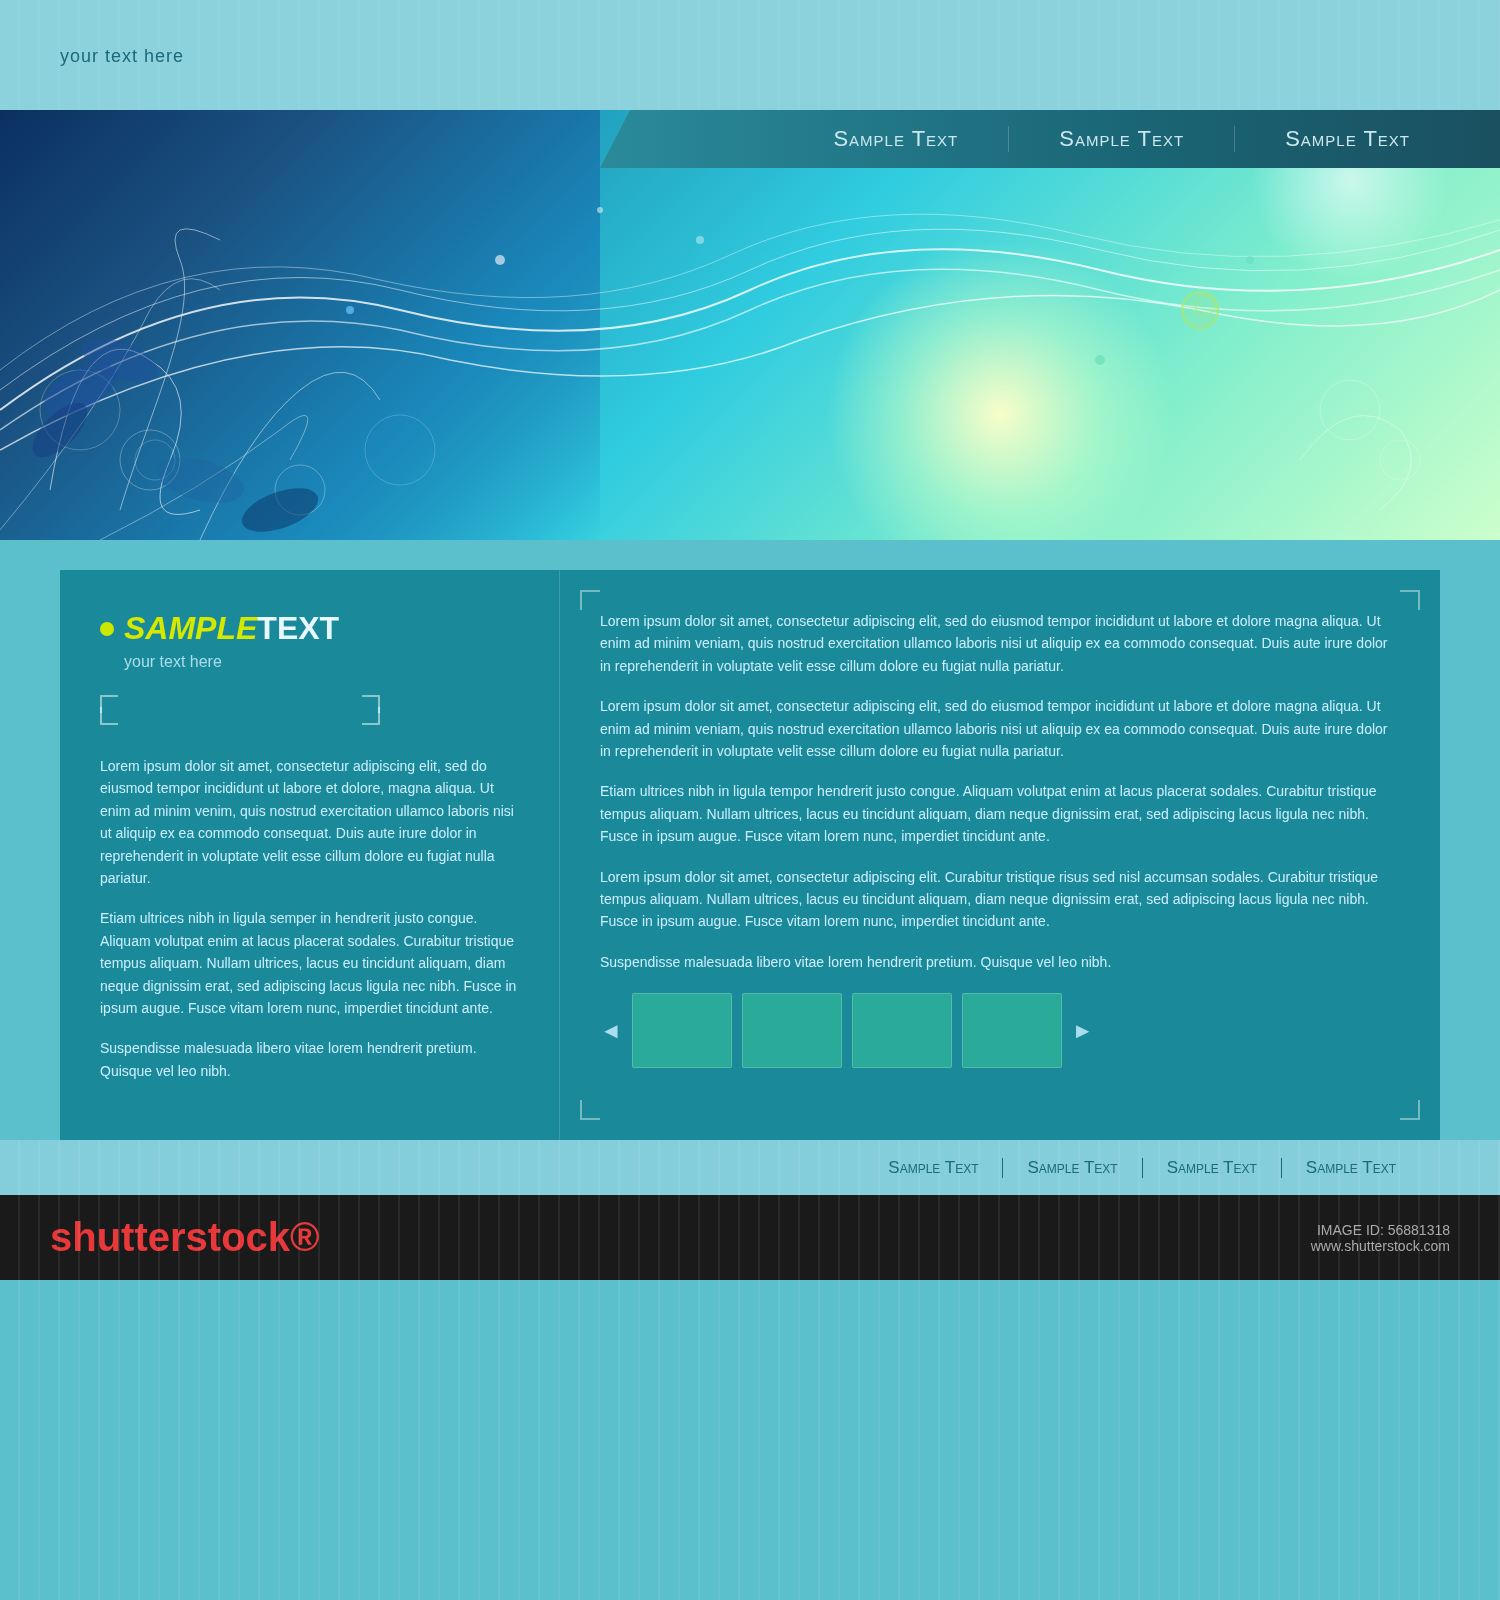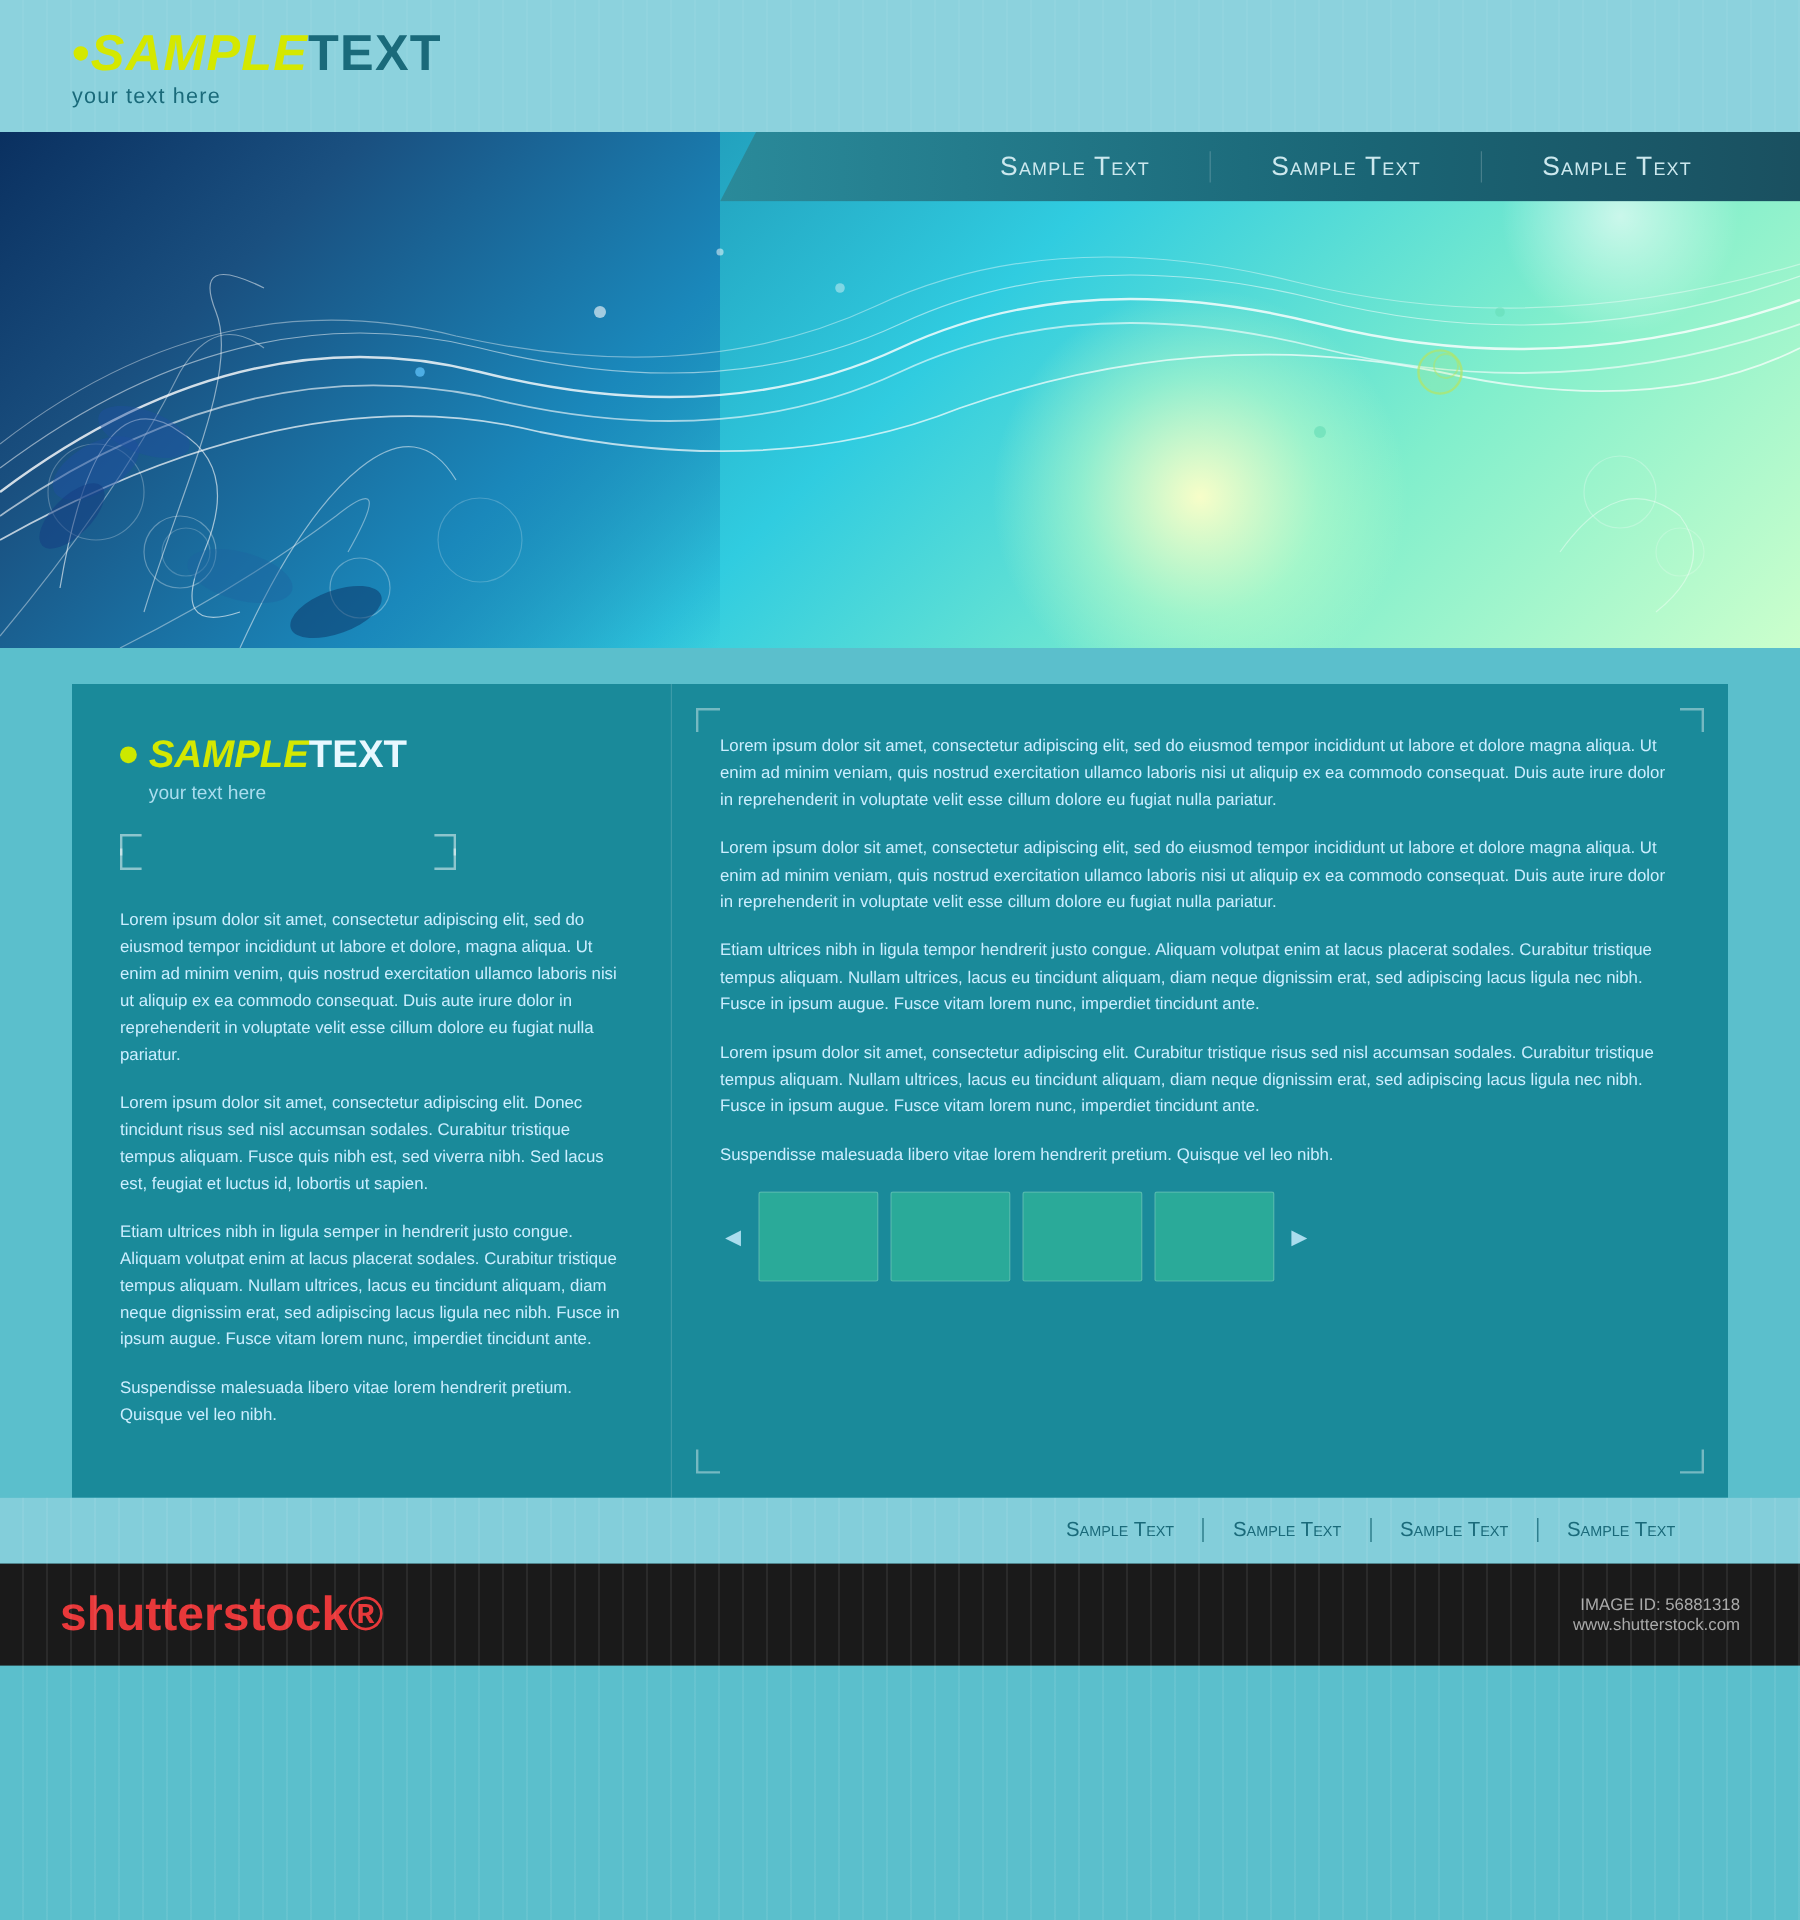--- a/index.html
+++ b/index.html
@@ -317,23 +317,20 @@
     }
   </style>
 </head>
 <body>
 
 <div class="page-wrapper">
   <div class="bg-stripes"></div>
 
   <div class="header">
     <div class="logo-area">
-      <div class="logo-title">
-        <span class="logo-dot">•</span><span class="logo-sample">SAMPLE</span><span class="logo-text-word">TEXT</span>
-      </div>
       <div class="logo-subtitle">your text here</div>
     </div>
   </div>
 
   <div class="nav-bar">
     <div class="nav-items">
       <div class="nav-item">Sample Text</div>
       <div class="nav-item">Sample Text</div>
       <div class="nav-item">Sample Text</div>
     </div>
@@ -403,21 +400,20 @@
         <div class="section-subtitle">your text here</div>
 
         <div style="position:relative; width:280px; height:30px; margin-bottom:30px;">
           <div style="position:absolute; top:0; left:0; width:18px; height:18px; border-top:2px solid rgba(255,255,255,0.5); border-left:2px solid rgba(255,255,255,0.5);"></div>
           <div style="position:absolute; top:0; right:0; width:18px; height:18px; border-top:2px solid rgba(255,255,255,0.5); border-right:2px solid rgba(255,255,255,0.5);"></div>
           <div style="position:absolute; bottom:0; left:0; width:18px; height:18px; border-bottom:2px solid rgba(255,255,255,0.5); border-left:2px solid rgba(255,255,255,0.5);"></div>
           <div style="position:absolute; bottom:0; right:0; width:18px; height:18px; border-bottom:2px solid rgba(255,255,255,0.5); border-right:2px solid rgba(255,255,255,0.5);"></div>
         </div>
 
         <div class="lorem-text">Lorem ipsum dolor sit amet, consectetur adipiscing elit, sed do eiusmod tempor incididunt ut labore et dolore, magna aliqua. Ut enim ad minim venim, quis nostrud exercitation ullamco laboris nisi ut aliquip ex ea commodo consequat. Duis aute irure dolor in reprehenderit in voluptate velit esse cillum dolore eu fugiat nulla pariatur.</div>
-        <div class="lorem-text">Lorem ipsum dolor sit amet, consectetur adipiscing elit. Donec tincidunt risus sed nisl accumsan sodales. Curabitur tristique tempus aliquam. Fusce quis nibh est, sed viverra nibh. Sed lacus est, feugiat et luctus id, lobortis ut sapien.</div>
         <div class="lorem-text">Etiam ultrices nibh in ligula semper in hendrerit justo congue. Aliquam volutpat enim at lacus placerat sodales. Curabitur tristique tempus aliquam. Nullam ultrices, lacus eu tincidunt aliquam, diam neque dignissim erat, sed adipiscing lacus ligula nec nibh. Fusce in ipsum augue. Fusce vitam lorem nunc, imperdiet tincidunt ante.</div>
         <div class="lorem-text">Suspendisse malesuada libero vitae lorem hendrerit pretium. Quisque vel leo nibh.</div>
       </div>
 
       <div class="content-right">
 
         <div style="position:absolute; top:20px; right:20px; width:20px; height:20px; border-top:2px solid rgba(255,255,255,0.4); border-right:2px solid rgba(255,255,255,0.4);"></div>
         <div style="position:absolute; top:20px; left:20px; width:20px; height:20px; border-top:2px solid rgba(255,255,255,0.4); border-left:2px solid rgba(255,255,255,0.4);"></div>
 
         <div class="right-lorem">Lorem ipsum dolor sit amet, consectetur adipiscing elit, sed do eiusmod tempor incididunt ut labore et dolore magna aliqua. Ut enim ad minim veniam, quis nostrud exercitation ullamco laboris nisi ut aliquip ex ea commodo consequat. Duis aute irure dolor in reprehenderit in voluptate velit esse cillum dolore eu fugiat nulla pariatur.</div>

